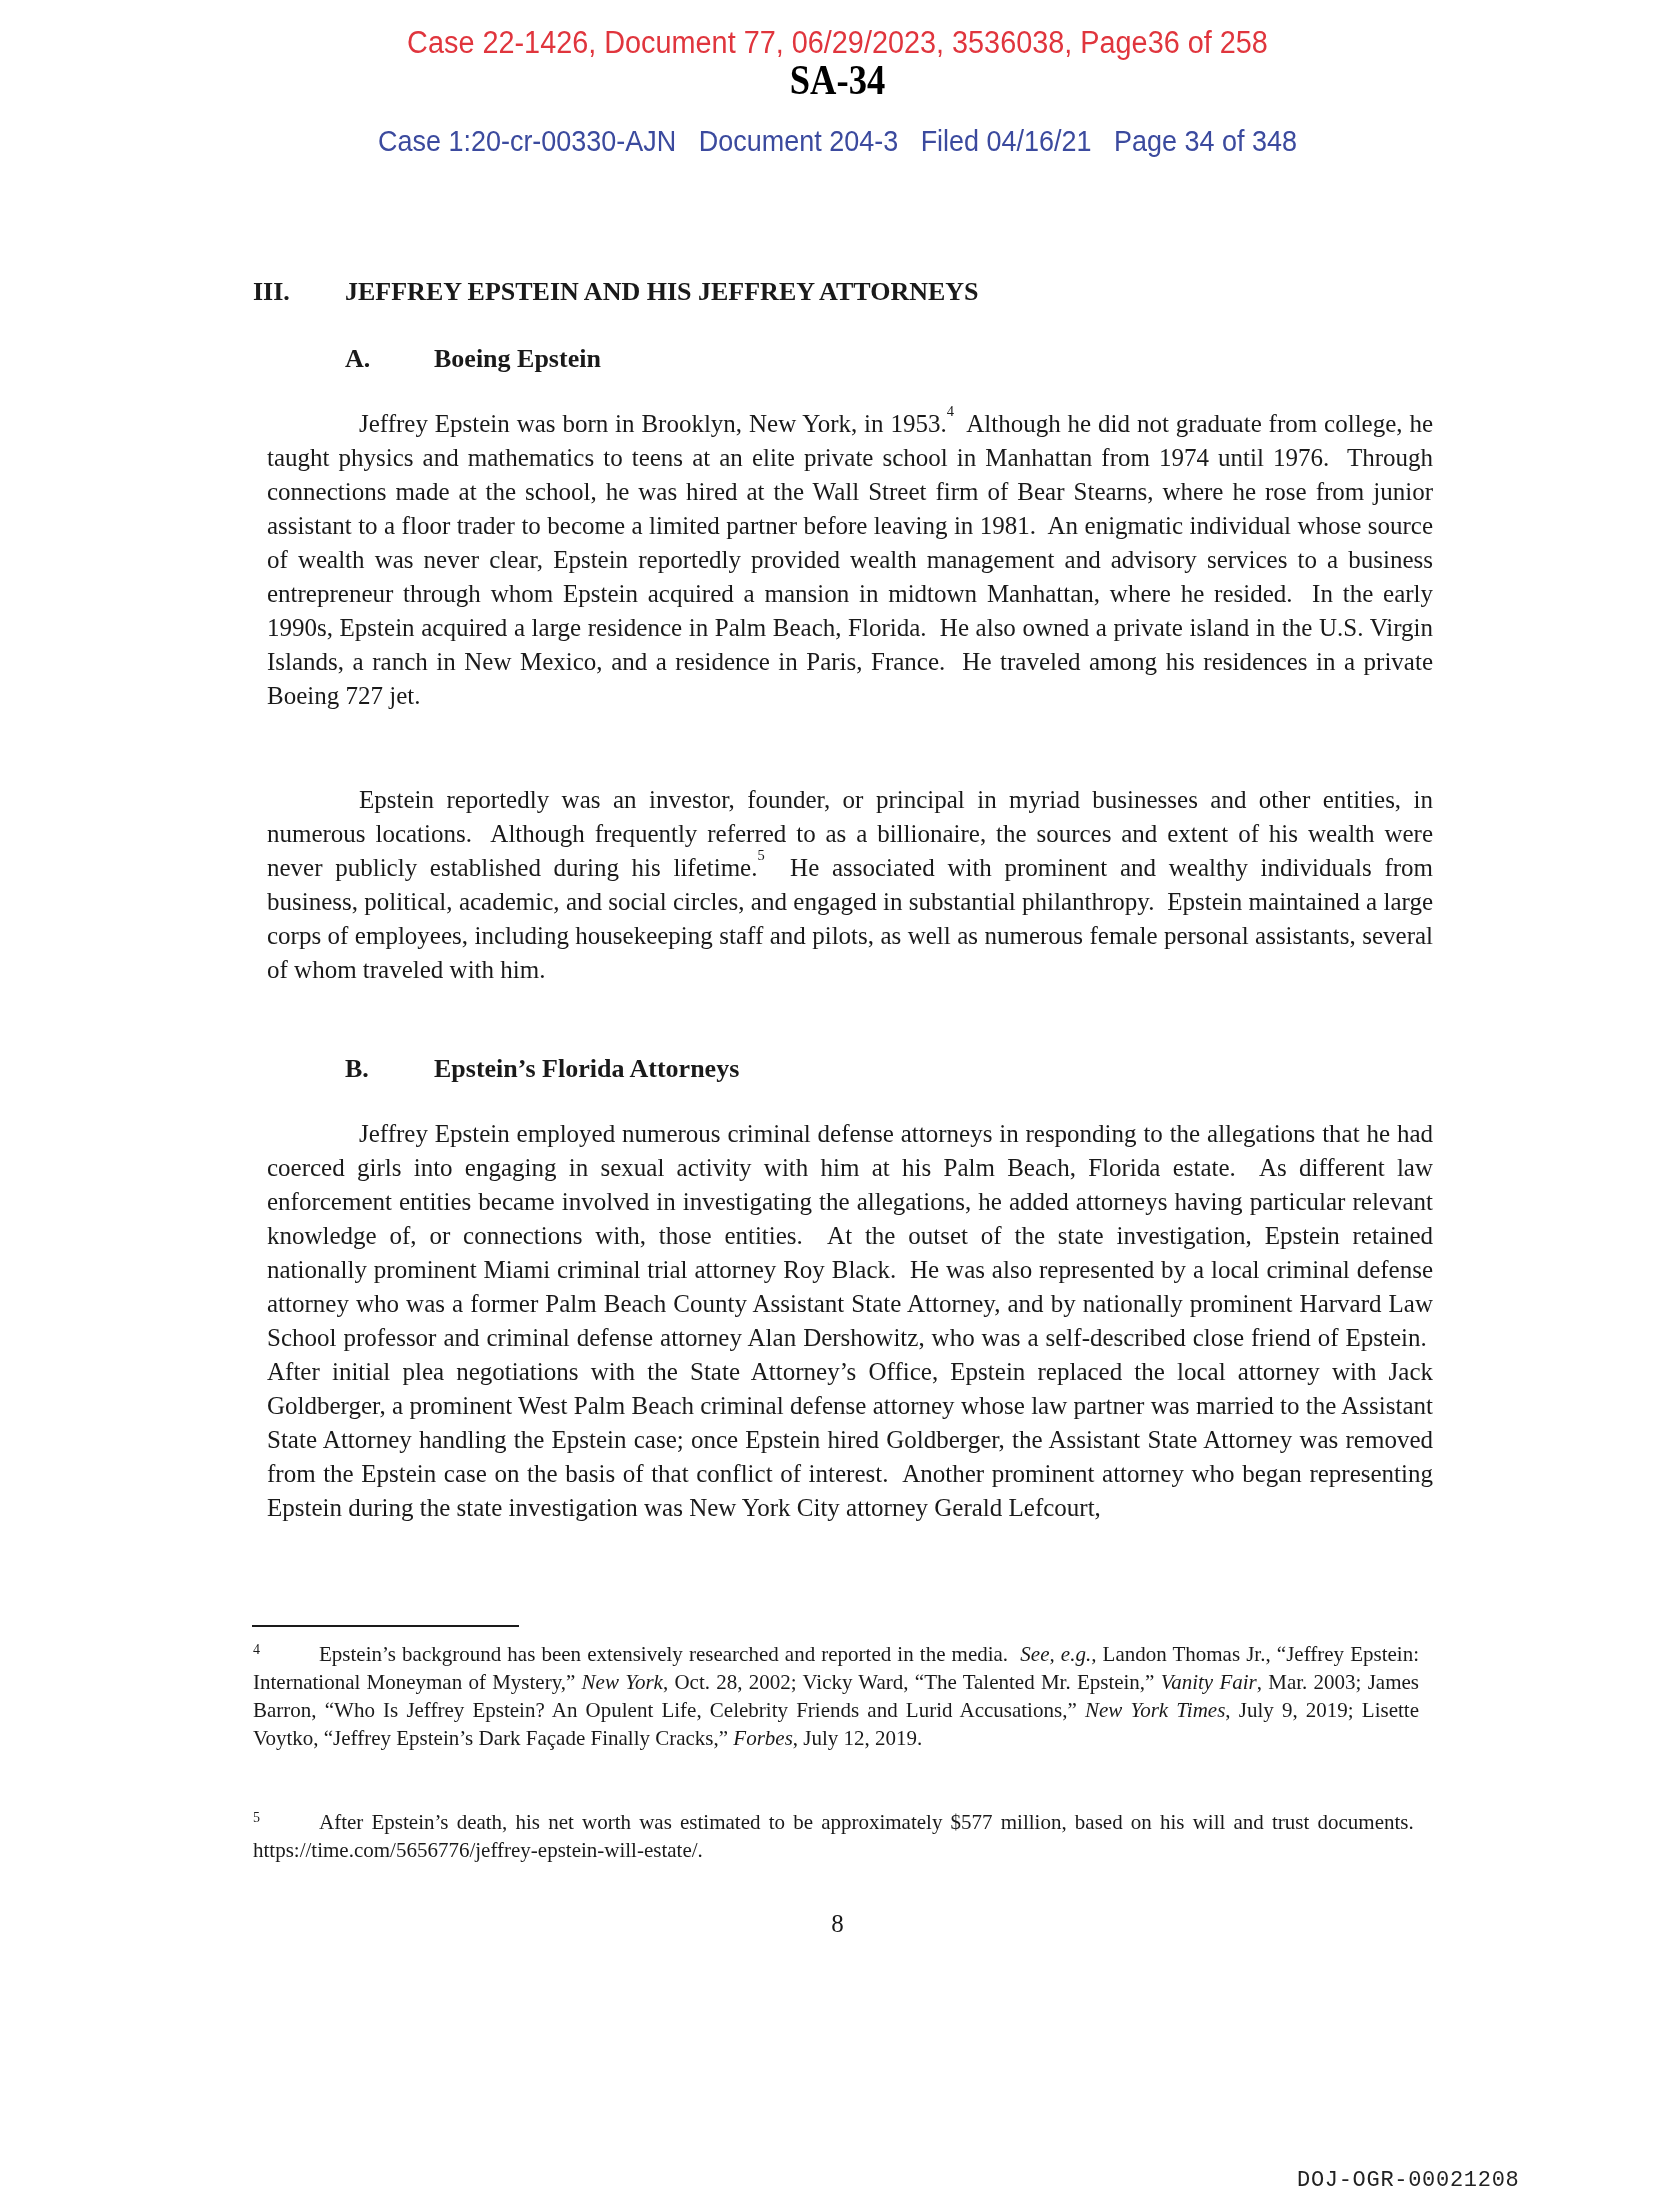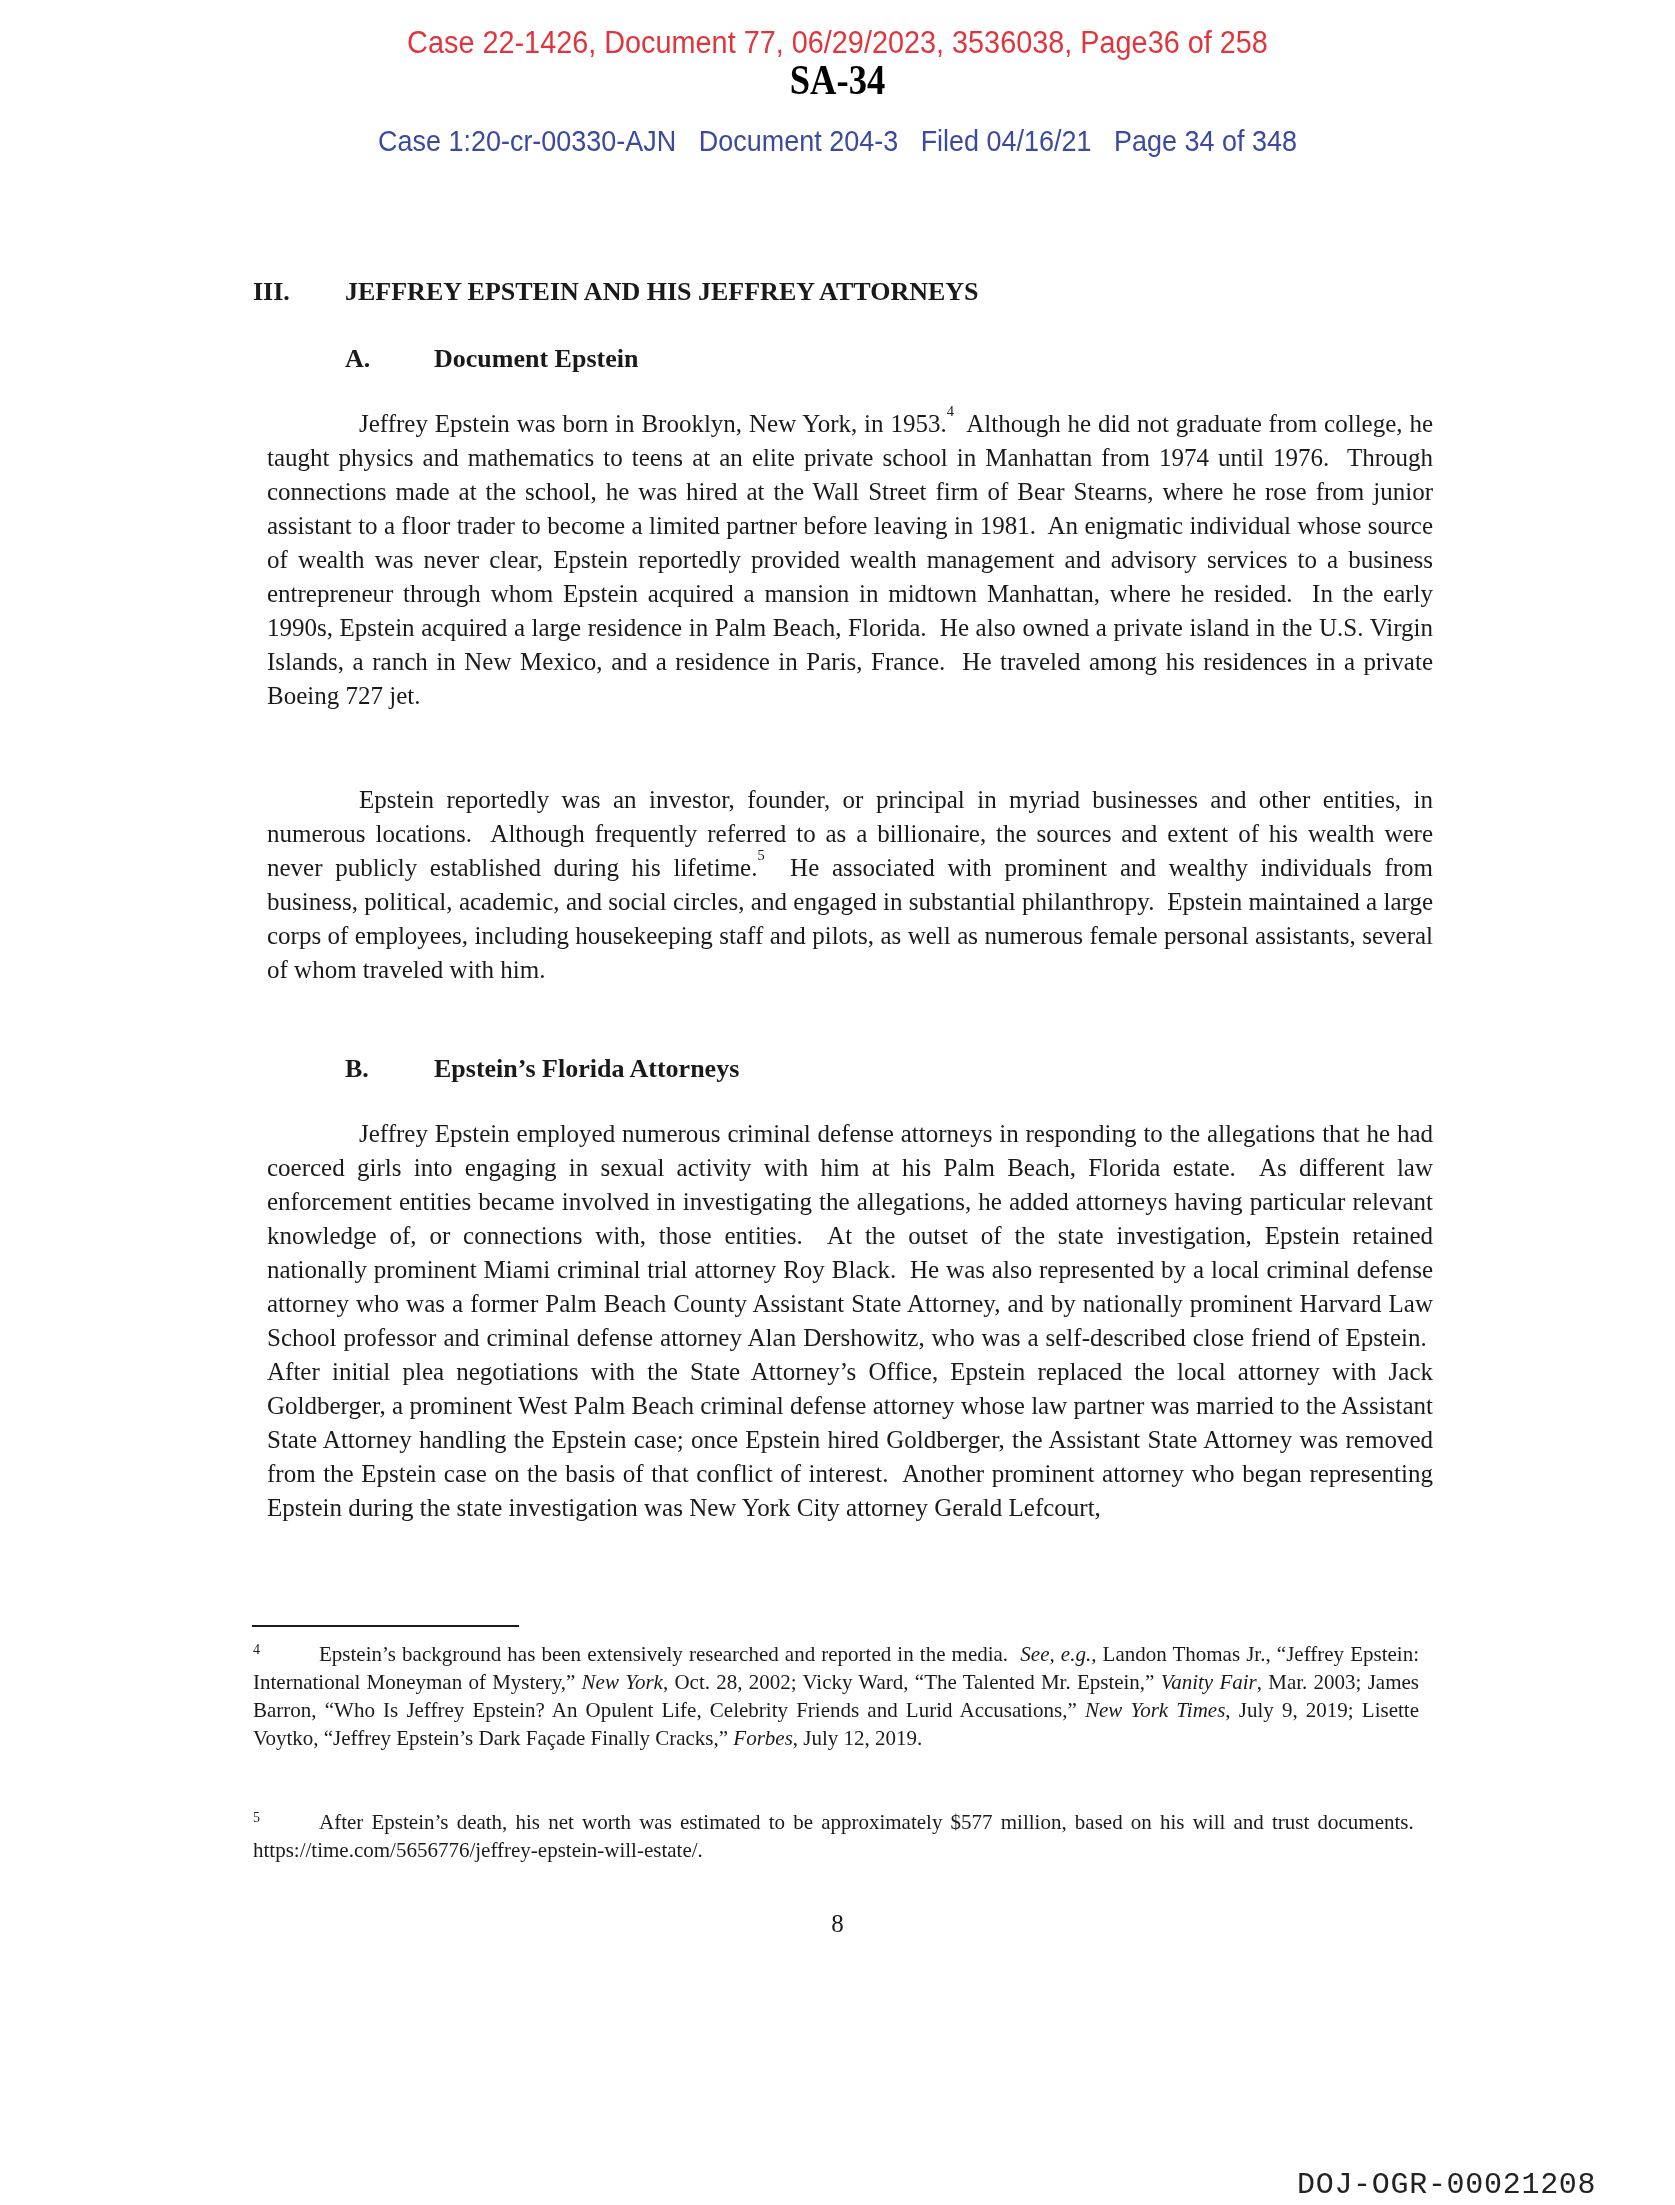--- a/index.html
+++ b/index.html
@@ -34,34 +34,34 @@
   sup { font-size:14.5px; vertical-align:top; position:relative; top:-2.6px; line-height:1; }
   .fn-rule { left:252px; top:1625px; width:267px; height:2px; background:#1a1a1a; }
   .fn {
     left:253px; width:1166px;
     font-family:"Liberation Serif", serif; font-size:21px; line-height:28px;
     text-align:justify; margin:0;
   }
   .fn .fn-mark { position:absolute; left:0; top:-4px; font-size:14px; }
   .fn .fn-body { text-indent:66px; display:block; }
   .page-num { left:0; width:1675px; top:1910px; text-align:center; font-family:"Liberation Serif", serif; font-size:25px; }
-  .bates { left:1297px; top:2168px; font-family:"Liberation Mono", monospace; font-size:30px; color:#222; letter-spacing:0.7px; }
+  .bates { left:1297px; top:2168px; font-family:"Liberation Mono", monospace; font-size:22px; color:#222; letter-spacing:0.7px; }
 </style>
 </head>
 <body>
 
 <div class="abs hdr-red">Case 22-1426, Document 77, 06/29/2023, 3536038, Page36 of 258</div>
 <div class="abs hdr-sa">SA-34</div>
 <div class="abs hdr-blue">Case 1:20-cr-00330-AJN   Document 204-3   Filed 04/16/21   Page 34 of 348</div>
 
 <div class="abs serif h-num" style="left:253px; top:277px;">III.</div>
 <div class="abs serif h-text" style="left:345px; top:277px;">JEFFREY EPSTEIN AND HIS JEFFREY ATTORNEYS</div>
 
 <div class="abs serif sub-num" style="left:345px; top:344px;">A.</div>
-<div class="abs serif sub-text" style="left:434px; top:344px;">Document Epstein</div>
+<div class="abs serif sub-text" style="left:434px; top:344px;">Boeing Epstein</div>
 
 <p class="abs body-para" style="top:407px;">Jeffrey Epstein was born in Brooklyn, New York, in 1953.<sup>4</sup>&nbsp; Although he did not graduate from college, he taught physics and mathematics to teens at an elite private school in Manhattan from 1974 until 1976.&nbsp; Through connections made at the school, he was hired at the Wall Street firm of Bear Stearns, where he rose from junior assistant to a floor trader to become a limited partner before leaving in 1981.&nbsp; An enigmatic individual whose source of wealth was never clear, Epstein reportedly provided wealth management and advisory services to a business entrepreneur through whom Epstein acquired a mansion in midtown Manhattan, where he resided.&nbsp; In the early 1990s, Epstein acquired a large residence in Palm Beach, Florida.&nbsp; He also owned a private island in the U.S. Virgin Islands, a ranch in New Mexico, and a residence in Paris, France.&nbsp; He traveled among his residences in a private Boeing 727 jet.</p>
 <p class="abs body-para" style="top:783px;">Epstein reportedly was an investor, founder, or principal in myriad businesses and other entities, in numerous locations.&nbsp; Although frequently referred to as a billionaire, the sources and extent of his wealth were never publicly established during his lifetime.<sup>5</sup>&nbsp; He associated with prominent and wealthy individuals from business, political, academic, and social circles, and engaged in substantial philanthropy.&nbsp; Epstein maintained a large corps of employees, including housekeeping staff and pilots, as well as numerous female personal assistants, several of whom traveled with him.</p>
 
 <div class="abs serif sub-num" style="left:345px; top:1054px;">B.</div>
 <div class="abs serif sub-text" style="left:434px; top:1054px;">Epstein’s Florida Attorneys</div>
 
 <p class="abs body-para" style="top:1117px;">Jeffrey Epstein employed numerous criminal defense attorneys in responding to the allegations that he had coerced girls into engaging in sexual activity with him at his Palm Beach, Florida estate.&nbsp; As different law enforcement entities became involved in investigating the allegations, he added attorneys having particular relevant knowledge of, or connections with, those entities.&nbsp; At the outset of the state investigation, Epstein retained nationally prominent Miami criminal trial attorney <b>Roy Black</b>.&nbsp; He was also represented by a local criminal defense attorney who was a former Palm Beach County Assistant State Attorney, and by nationally prominent Harvard Law School professor and criminal defense attorney <b>Alan Dershowitz</b>, who was a self-described close friend of Epstein.&nbsp; After initial plea negotiations with the State Attorney’s Office, Epstein replaced the local attorney with <b>Jack Goldberger</b>, a prominent West Palm Beach criminal defense attorney whose law partner was married to the Assistant State Attorney handling the Epstein case; once Epstein hired Goldberger, the Assistant State Attorney was removed from the Epstein case on the basis of that conflict of interest.&nbsp; Another prominent attorney who began representing Epstein during the state investigation was New York City attorney <b>Gerald Lefcourt</b>,</p>
 
 <div class="abs fn-rule"></div>

